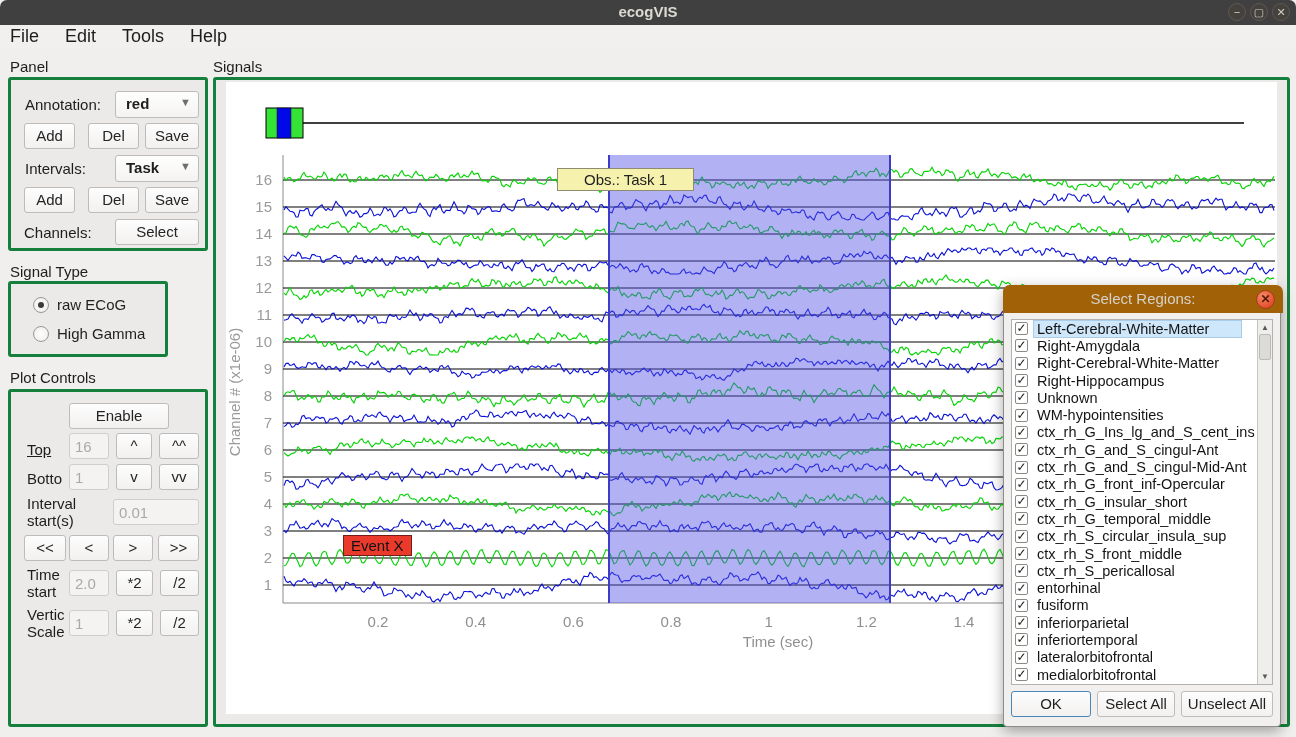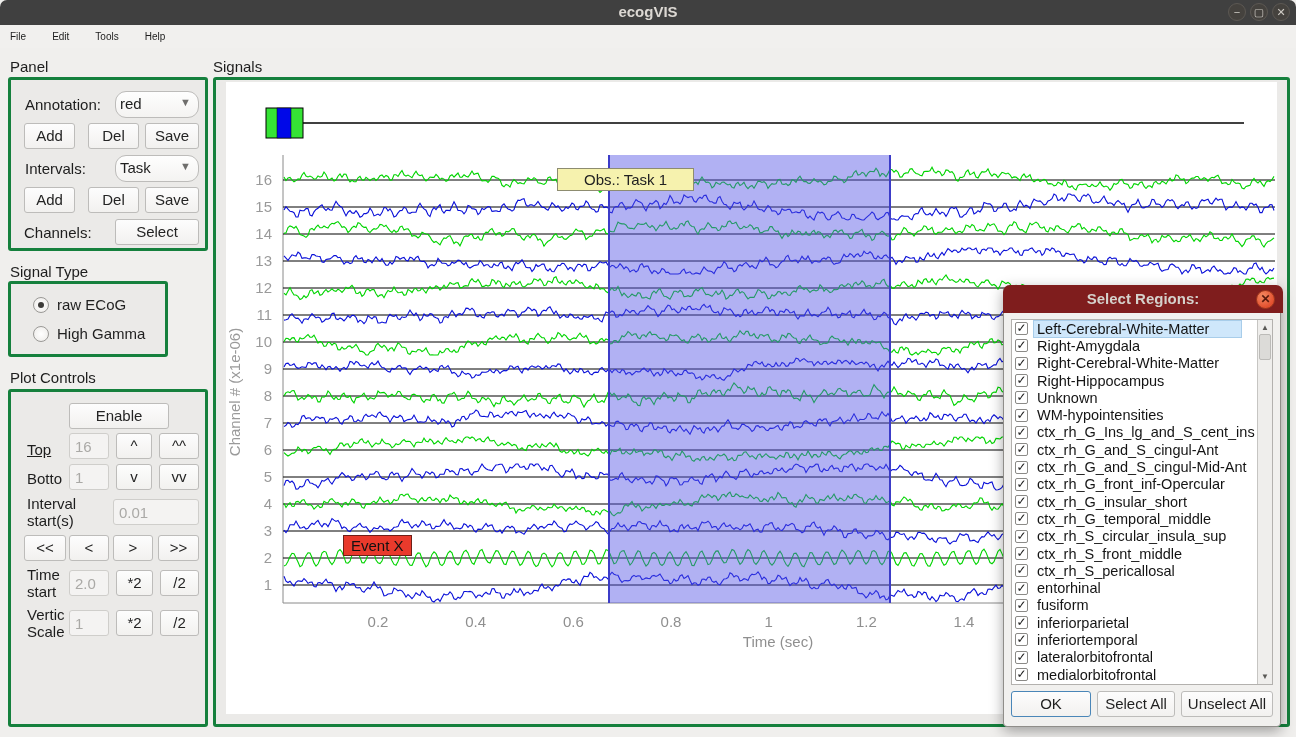--- a/index.html
+++ b/index.html
@@ -7,43 +7,43 @@
   body { font-family:"Liberation Sans", sans-serif; background:#f0efed; position:relative; font-size:15px; color:#1f1f1f; }
 
   
   .titlebar { position:absolute; left:0; top:0; width:1296px; height:25px; background:#404040; border-radius:7px 7px 0 0; }
   .titlebar .title { position:absolute; left:0; right:0; top:3px; text-align:center; color:#dcd8d3; font-weight:bold; font-size:15px; }
   .winbtns { position:absolute; right:6px; top:3px; display:flex; gap:4px; }
   .winbtn { width:18px; height:18px; border-radius:50%; background:#45423e; border:1px solid #5c5853; color:#cfcbc5; font-size:11px; line-height:16px; text-align:center; }
 
   
   .menubar { position:absolute; left:0; top:25px; width:1296px; height:23px; background:#f1f0ee; display:flex; align-items:center; padding-left:10px; gap:26px; }
-  .menubar span { font-size:10px; color:#1d1d1d; }
+  .menubar span { font-size:18px; color:#1d1d1d; }
 
   .grouplabel { position:absolute; font-size:15px; color:#1d1d1d; }
   .groupbox { position:absolute; background:#ebeae8; border:3px solid #15803d; border-radius:3px; }
 
   
   .btn { position:absolute; background:linear-gradient(#fdfdfd,#f2f1ef); border:1px solid #bdbcba; border-radius:3px; font-size:15px; color:#242424; text-align:center; padding-top:3px; font-family:"Liberation Sans",sans-serif; }
   .linedit { position:absolute; background:#f4f3f2; border:1px solid #cfcecb; border-radius:3px; color:#aaa9a6; font-size:15px; padding:2px 5px; font-family:"Liberation Sans",sans-serif; }
-  .combo { position:absolute; background:linear-gradient(#fefefe,#f4f3f1); border:1px solid #bdbcba; border-radius:11px; font-size:15px; padding:3px 4px; }
+  .combo { position:absolute; background:linear-gradient(#fefefe,#f4f3f1); border:1px solid #bdbcba; border-radius:3px; font-size:15px; padding:3px 10px;font-weight:bold; }
   .combo .arr { position:absolute; right:7px; top:4px; color:#6f6e6c; font-size:11px; }
   .flabel { position:absolute; font-size:15px; color:#1d1d1d; }
   .radio-row { position:absolute; display:flex; align-items:center; gap:8px; }
   .radio { width:16px; height:16px; border-radius:50%; border:1px solid #9a9996; background:radial-gradient(#ffffff,#eceae7); position:relative; }
   .radio.on::after { content:""; position:absolute; left:4px; top:4px; width:6px; height:6px; border-radius:50%; background:#3c3b39; }
 
   
   .canvas { position:absolute; left:226px; top:82px; width:1051px; height:632px; background:#ffffff; }
   .overlay-tip { position:absolute; left:331px; top:86px; background:#f6f2ae; border:1px solid #8d8c70; color:#222; font-size:15px; padding:2px 26px; white-space:nowrap; }
   .overlay-event { position:absolute; left:117px; top:453px; background:#e93a2c; border:1px solid #6e2018; color:#111; font-size:15px; padding:1px 7px; white-space:nowrap; }
 
   
   .dialog { position:absolute; left:1003px; top:285px; width:278px; height:442px; background:#f1f0ee; border:1px solid #8f8d89; border-radius:7px 7px 4px 4px; box-shadow:0 4px 14px rgba(0,0,0,0.35); }
-  .dialog .dtitle { position:absolute; left:-1px; top:-1px; width:280px; height:28px; background:#7f1d1d; border-radius:7px 7px 0 0; color:#d5d1cb; font-weight:bold; font-size:15px; text-align:center; padding-top:5px; }
+  .dialog .dtitle { position:absolute; left:-1px; top:-1px; width:280px; height:28px; background:#a16207; border-radius:7px 7px 0 0; color:#d5d1cb; font-weight:normal; font-size:15px; text-align:center; padding-top:5px; }
   .dclose { position:absolute; right:5px; top:4px; width:19px; height:19px; border-radius:50%; background:radial-gradient(circle at 35% 30%, #f58b62, #e2502f 70%); border:1px solid #a33b1e; color:#58180b; font-size:12px; font-weight:bold; line-height:17px; text-align:center; }
   .rlist { position:absolute; left:7px; top:33px; width:262px; height:366px; background:#ffffff; border:1px solid #b3b1ae; overflow:hidden; }
   .lrow { display:flex; align-items:center; height:17.3px; padding-left:3px; gap:6px; }
   .cb { width:13px; height:13px; background:#fff; border:1px solid #8b8a87; border-radius:2px; font-size:12px; line-height:11px; text-align:center; color:#1c1c1c; flex:none; }
   .ltxt { font-size:14.5px; color:#141414; white-space:nowrap; padding:0 3px; }
   .lrow.sel .ltxt { background:#cfe7fb; outline:1px solid #a8cdea; width:207px; }
   .vscroll { position:absolute; right:0; top:0; width:15px; height:364px; background:#efeeec; border-left:1px solid #c6c5c2; }
   .vscroll .sarr { position:absolute; left:0; width:14px; text-align:center; color:#5a5956; font-size:8px; }
   .vscroll .thumb { position:absolute; left:1px; top:14px; width:12px; height:26px; background:#dcdbd8; border:1px solid #bcbbb8; border-radius:2px; }
   .dbtn { position:absolute; top:405px; height:26px; background:linear-gradient(#fdfdfd,#f2f1ef); border:1px solid #bdbcba; border-radius:3px; font-size:15px; text-align:center; padding-top:3px; }

